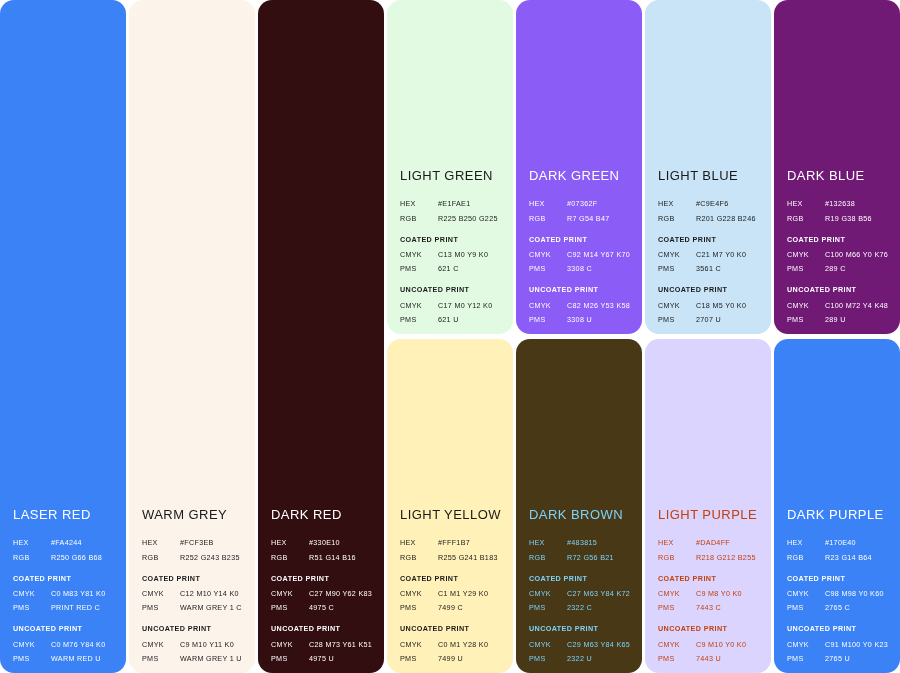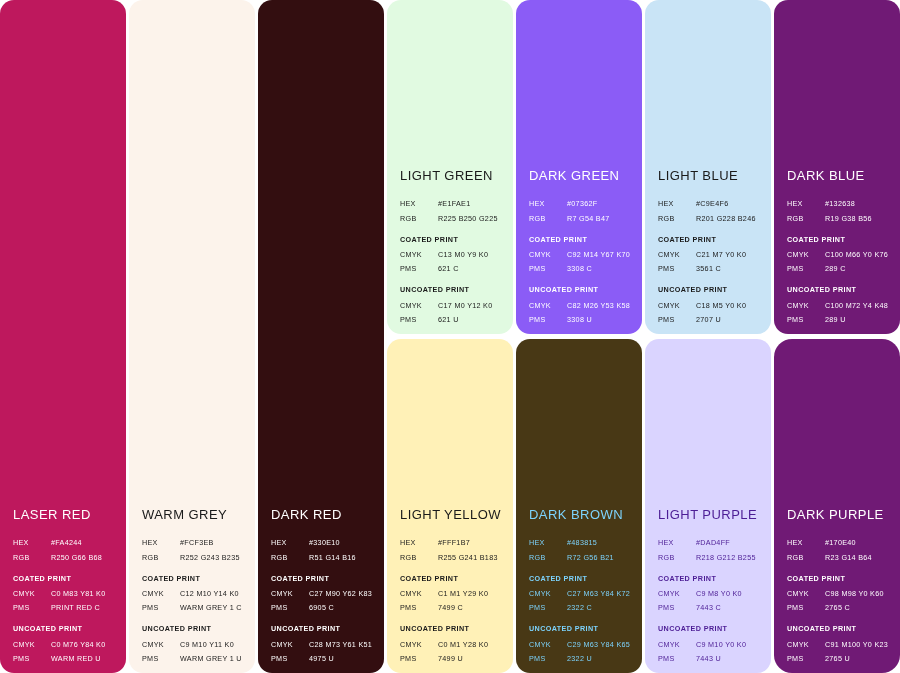--- a/index.html
+++ b/index.html
@@ -75,21 +75,21 @@
   .row:last-child { margin-bottom: 0; }
 
   .key   { width: 38px; flex: 0 0 38px; }
   .value { flex: 1 1 auto; }
 </style>
 </head>
 <body>
 
 <div id="palette">
     <div class="column">
-      <div class="swatch full" style="background: #be185d; color: rgb(255, 255, 255); padding-left: 8px;">
+      <div class="swatch full" style="background: #3b82f6; color: rgb(255, 255, 255); padding-left: 8px;">
         <div class="spec">
           <div class="title">LASER RED</div>
           <div class="block">
             <div class="row">
               <span class="key">HEX</span>
               <span class="value">#FA4244</span>
             </div>
             <div class="row">
               <span class="key">RGB</span>
               <span class="value">R250 G66 B68</span>
@@ -174,21 +174,21 @@
             </div>
           </div>
           <div class="block">
             <div class="block-head">COATED PRINT</div>
             <div class="row">
               <span class="key">CMYK</span>
               <span class="value">C27 M90 Y62 K83</span>
             </div>
             <div class="row">
               <span class="key">PMS</span>
-              <span class="value">6905 C</span>
+              <span class="value">4975 C</span>
             </div>
           </div>
           <div class="block">
             <div class="block-head">UNCOATED PRINT</div>
             <div class="row">
               <span class="key">CMYK</span>
               <span class="value">C28 M73 Y61 K51</span>
             </div>
             <div class="row">
               <span class="key">PMS</span>
@@ -381,21 +381,21 @@
               <span class="key">CMYK</span>
               <span class="value">C18 M5 Y0 K0</span>
             </div>
             <div class="row">
               <span class="key">PMS</span>
               <span class="value">2707 U</span>
             </div>
           </div>
         </div>
       </div>
-      <div class="swatch half" style="background: rgb(218, 212, 255); color: #4c1d95;">
+      <div class="swatch half" style="background: rgb(218, 212, 255); color: #c2410c;">
         <div class="spec">
           <div class="title">LIGHT PURPLE</div>
           <div class="block">
             <div class="row">
               <span class="key">HEX</span>
               <span class="value">#DAD4FF</span>
             </div>
             <div class="row">
               <span class="key">RGB</span>
               <span class="value">R218 G212 B255</span>
@@ -457,21 +457,21 @@
               <span class="key">CMYK</span>
               <span class="value">C100 M72 Y4 K48</span>
             </div>
             <div class="row">
               <span class="key">PMS</span>
               <span class="value">289 U</span>
             </div>
           </div>
         </div>
       </div>
-      <div class="swatch half" style="background: #701a75; color: rgb(255, 255, 255); border-radius: 18px;">
+      <div class="swatch half" style="background: #3b82f6; color: rgb(255, 255, 255);">
         <div class="spec">
           <div class="title">DARK PURPLE</div>
           <div class="block">
             <div class="row">
               <span class="key">HEX</span>
               <span class="value">#170E40</span>
             </div>
             <div class="row">
               <span class="key">RGB</span>
               <span class="value">R23 G14 B64</span>

